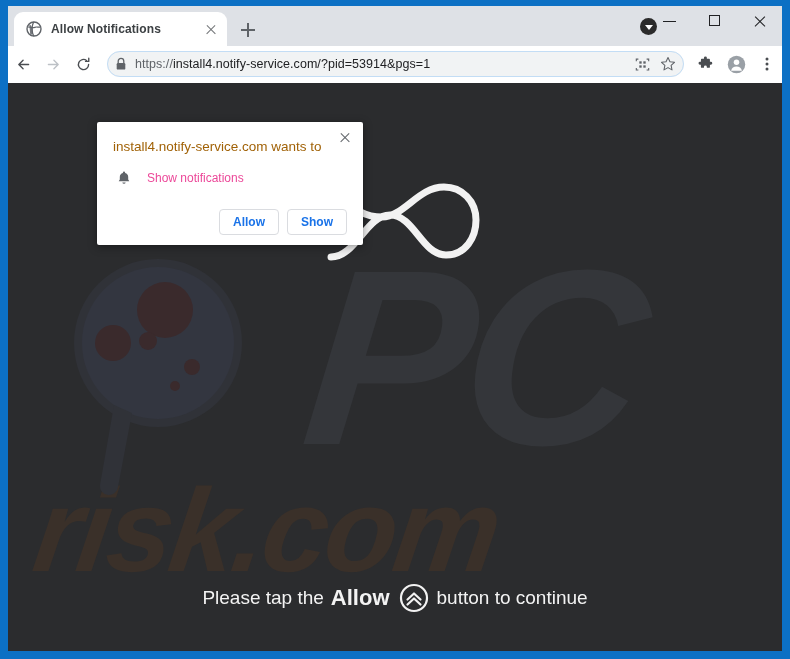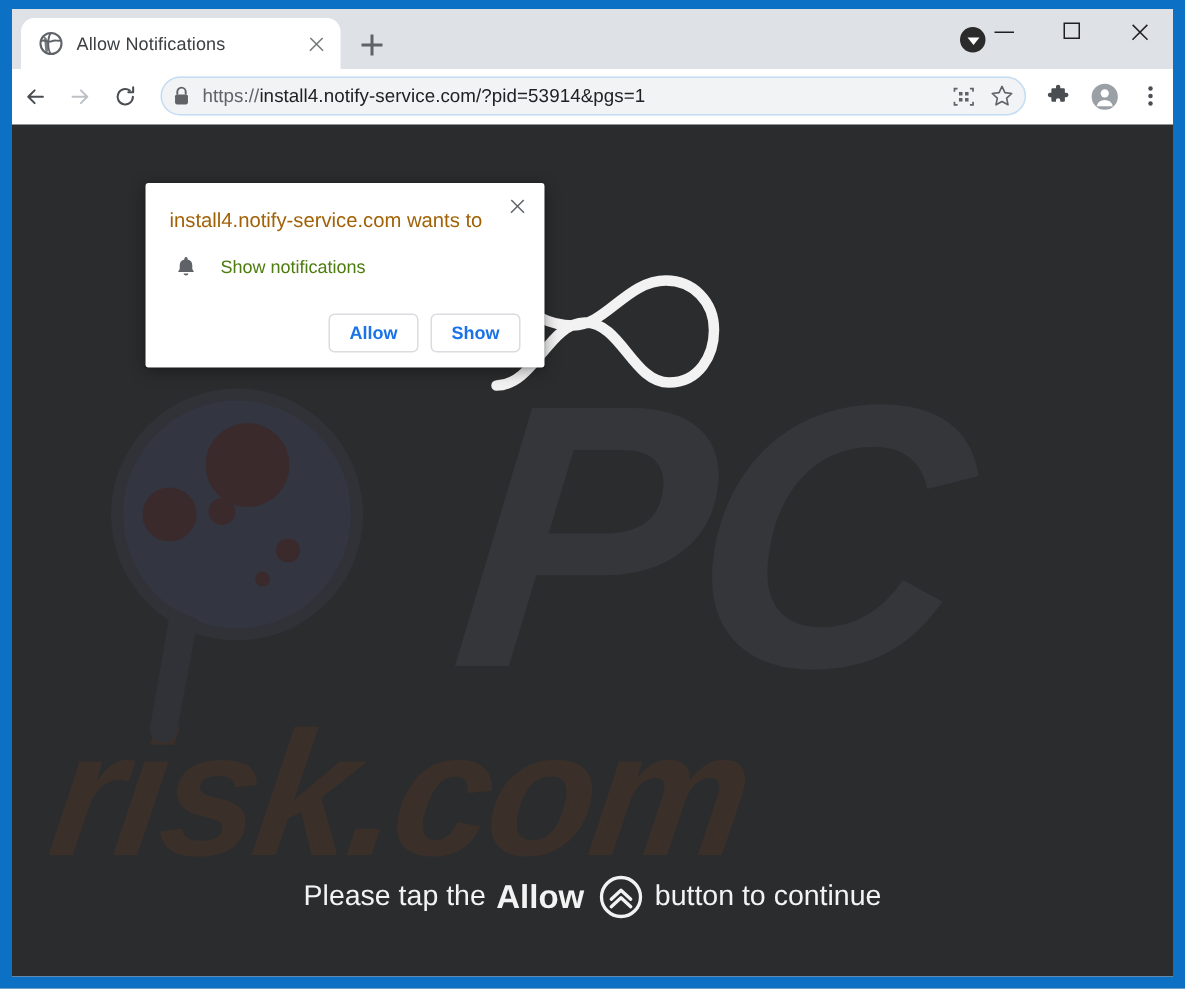--- a/index.html
+++ b/index.html
@@ -41,20 +41,21 @@
   #tab-active {
     position: absolute;
     left: 6px; top: 6px;
     width: 213px; height: 34px;
     background: #ffffff;
     border-radius: 9px 9px 0 0;
     display: flex;
     align-items: center;
     padding: 0 8px 0 12px;
     box-sizing: border-box;
+    font-weight: bold;
   }
   #tab-favicon {
     width: 16px; height: 16px;
     flex: 0 0 16px;
     margin-right: 9px;
   }
   #tab-title {
     flex: 1 1 auto;
     font-size: 12px;
     color: #3c4043;
@@ -296,21 +297,21 @@
     line-height: 1.35;
     margin-bottom: 13px;
   }
   #dialog-permission-row {
     display: flex;
     align-items: center;
     margin-bottom: 22px;
     padding-left: 2px;
   }
   #bell-icon { flex: 0 0 18px; width: 18px; height: 18px; margin-right: 14px; }
-  #dialog-permission-label { font-size: 12px; color: #4d7c0f; }
+  #dialog-permission-label { font-size: 12px; color: #ec4899; }
   #dialog-actions {
     display: flex;
     justify-content: flex-end;
     gap: 8px;
   }
   .dlg-btn {
     min-width: 50px;
     height: 26px;
     padding: 0 13px;
     border: 1px solid #dadce0;

